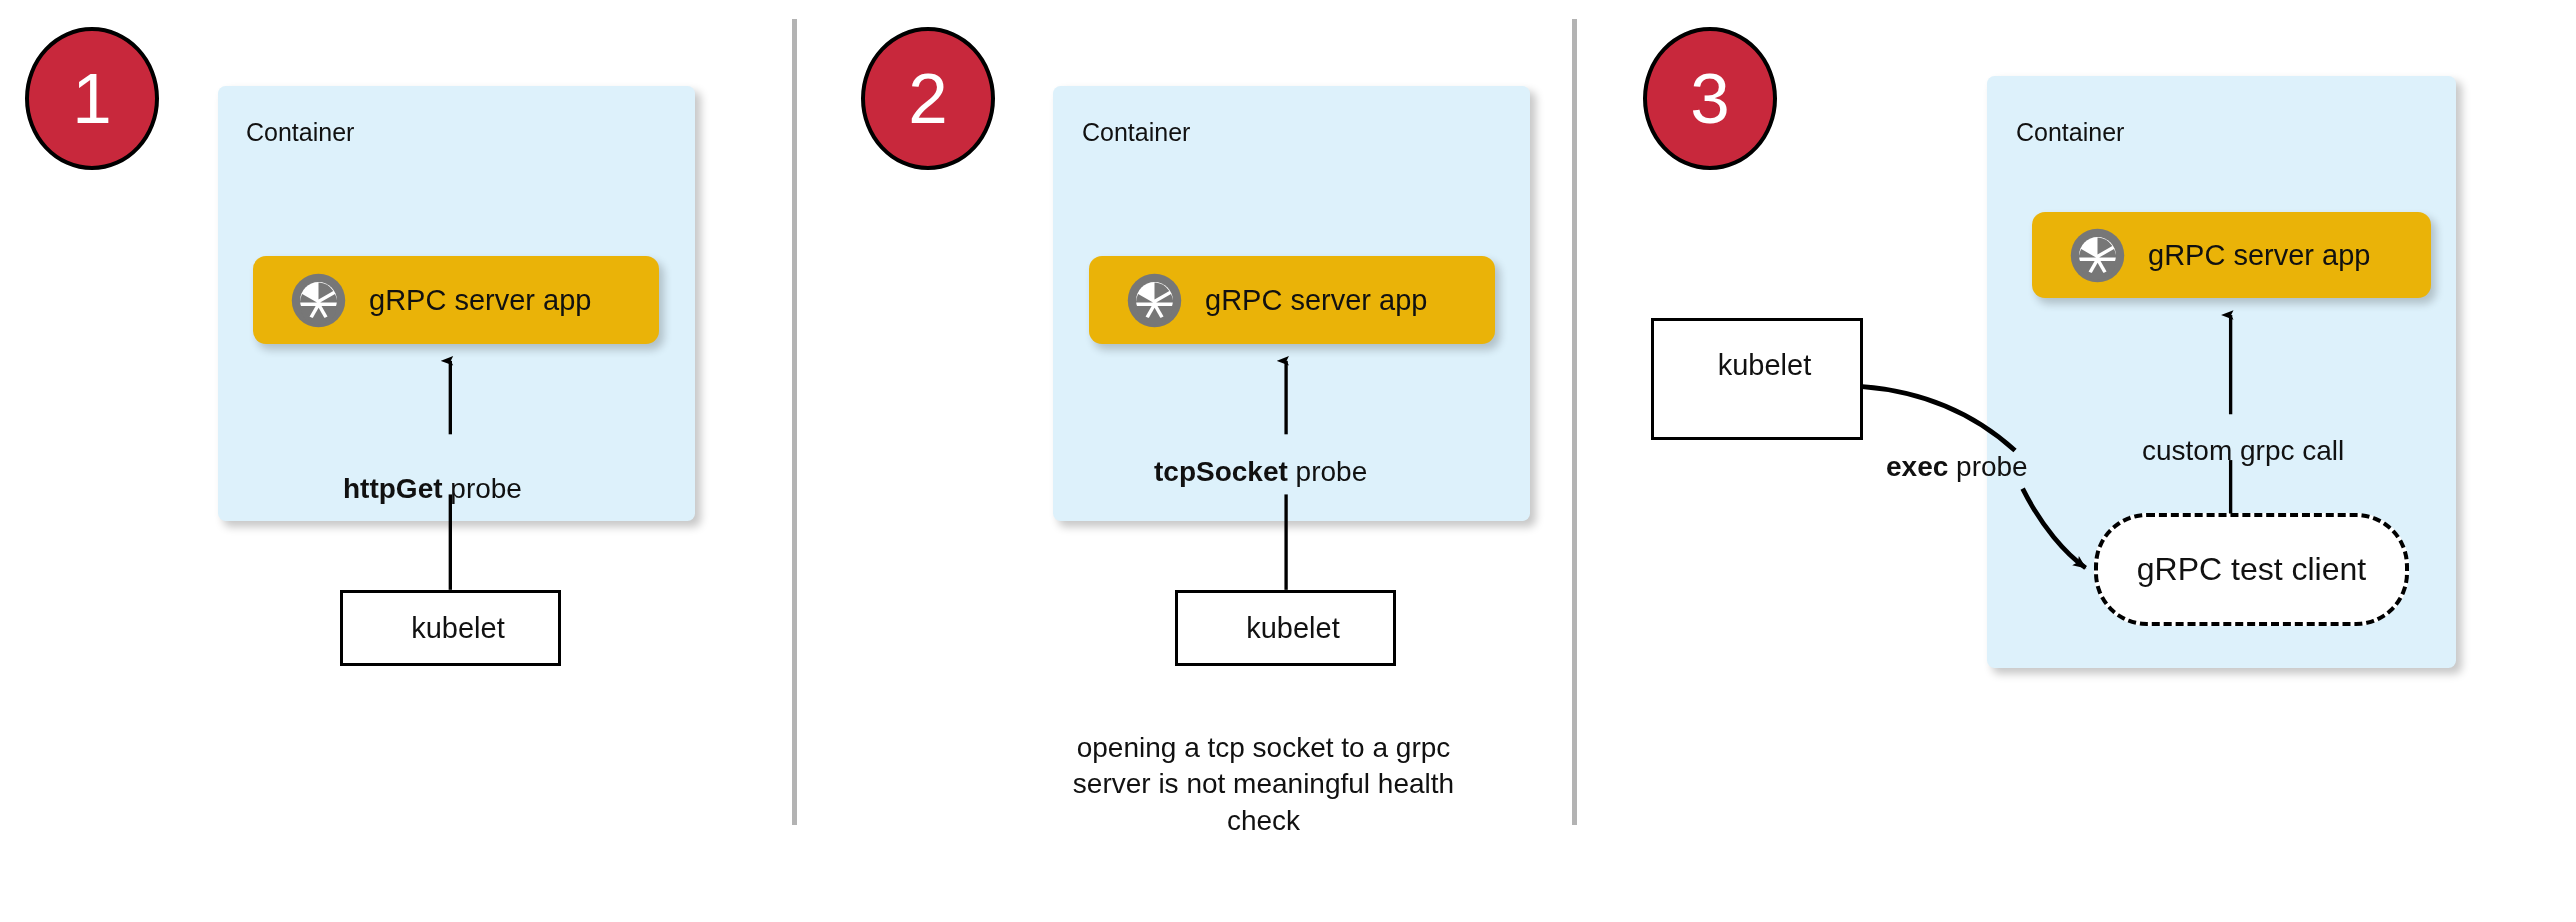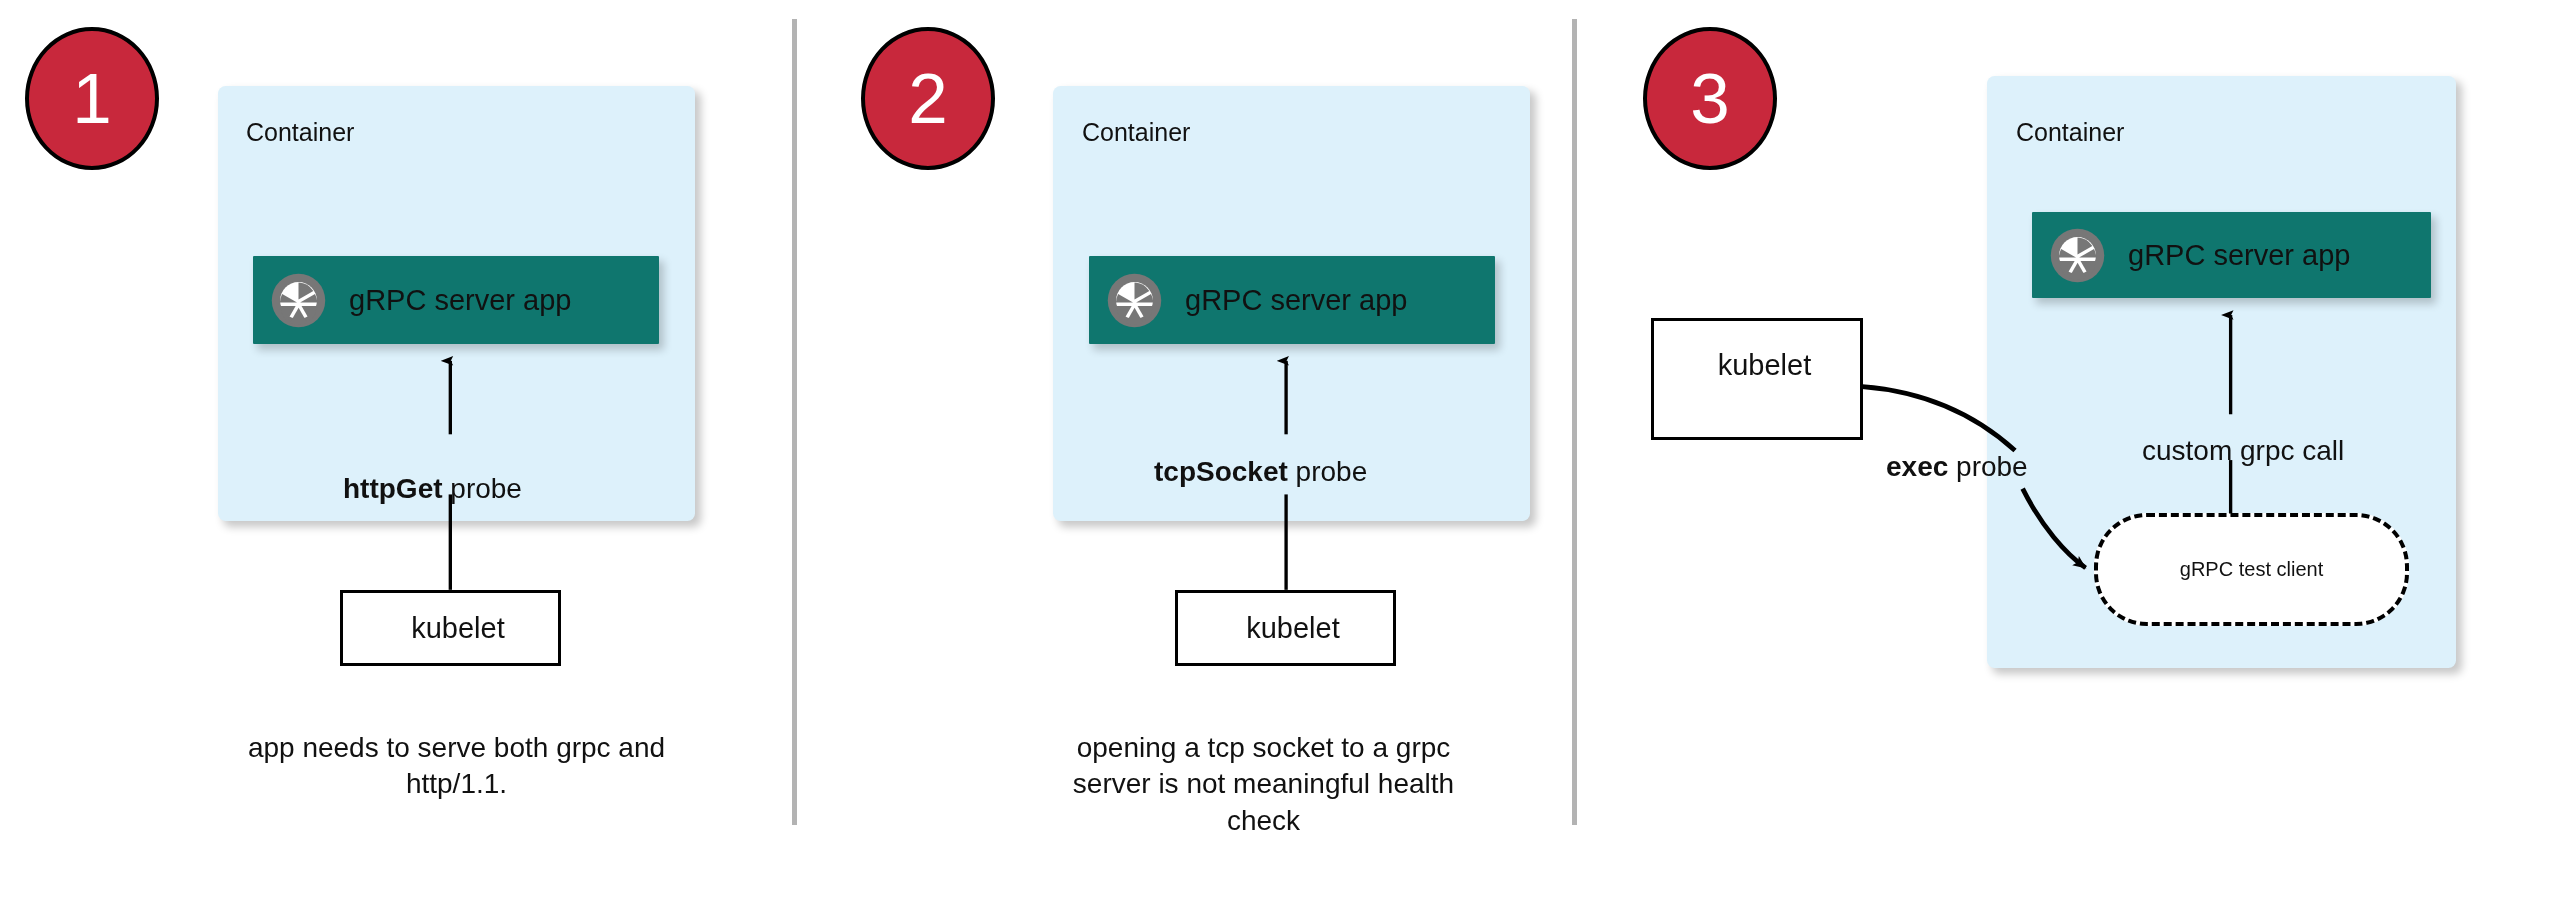--- a/index.html
+++ b/index.html
@@ -17,39 +17,39 @@
          display:flex;align-items:center;justify-content:center;
          color:#ffffff;font-size:71px;line-height:1;font-weight:400;
          box-sizing:border-box;}
 
   
   .container-box{position:absolute;background:var(--blue,#ddf1fb);
                  border-radius:7.6px;box-shadow:5.7px 5.7px 8.6px rgba(0,0,0,.22);}
   .container-label{position:absolute;font-size:25px;color:#111;white-space:nowrap;}
 
   
-  .app-card{position:absolute;background:#0f766e;border-radius:1px;
+  .app-card{position:absolute;background:#eab308;border-radius:13px;
             box-shadow:4.8px 5.7px 8.6px rgba(0,0,0,.20);
-            display:flex;align-items:center;box-sizing:border-box;padding-left:16px;}
+            display:flex;align-items:center;box-sizing:border-box;padding-left:36px;}
   .app-card .app-label{font-size:29px;color:#111;margin-left:21px;white-space:nowrap;}
 
   
   .grpc-icon{width:59px;height:59px;flex:0 0 59px;display:block;}
 
   
   .plain-box{position:absolute;background:#ffffff;border:3.8px solid #000;
              box-sizing:border-box;display:flex;align-items:center;
              justify-content:center;font-size:29px;color:#111;padding-left:15px;}
   .plain-box .bt{pointer-events:none;}
   .kubelet-3 .bt{position:relative;top:-13.4px;}
 
   
   .dashed-box{position:absolute;background:#ffffff;border:4.8px dashed #000;
               border-radius:53px;box-sizing:border-box;display:flex;
-              align-items:center;justify-content:center;font-size:20px;color:#111;}
+              align-items:center;justify-content:center;font-size:32px;color:#111;}
 
   
   .wires{position:absolute;left:0;top:0;width:2576px;height:923px;
          pointer-events:none;overflow:visible;}
 
   
   .edge-label{position:absolute;font-size:28px;color:#111;white-space:nowrap;}
   .edge-label b{font-weight:bold;}
 
   
@@ -88,21 +88,20 @@
   </div>
 
   <div class="edge-label" style="left:343px;top:456px;margin-top:17px;">
     <b>httpGet</b><span> probe</span>
   </div>
 
   <div class="plain-box" style="left:340px;top:590px;width:221px;height:76px;">
     <span class="bt">kubelet</span>
   </div>
 
-  <div class="caption" style="left:219px;top:730px;width:475px;">app needs to serve both grpc and http/1.1.</div>
 
   <div class="badge" style="left:861px;top:27px;">
     <span>2</span>
   </div>
 
   <div class="container-box" style="left:1053px;top:86px;width:477px;height:435px;"></div>
   <div class="container-label" style="left:1082px;top:118px;">Container</div>
 
   <div class="app-card" style="left:1089px;top:256px;width:406px;height:88px;">
     <svg class="grpc-icon" viewBox="0 0 64 64">

